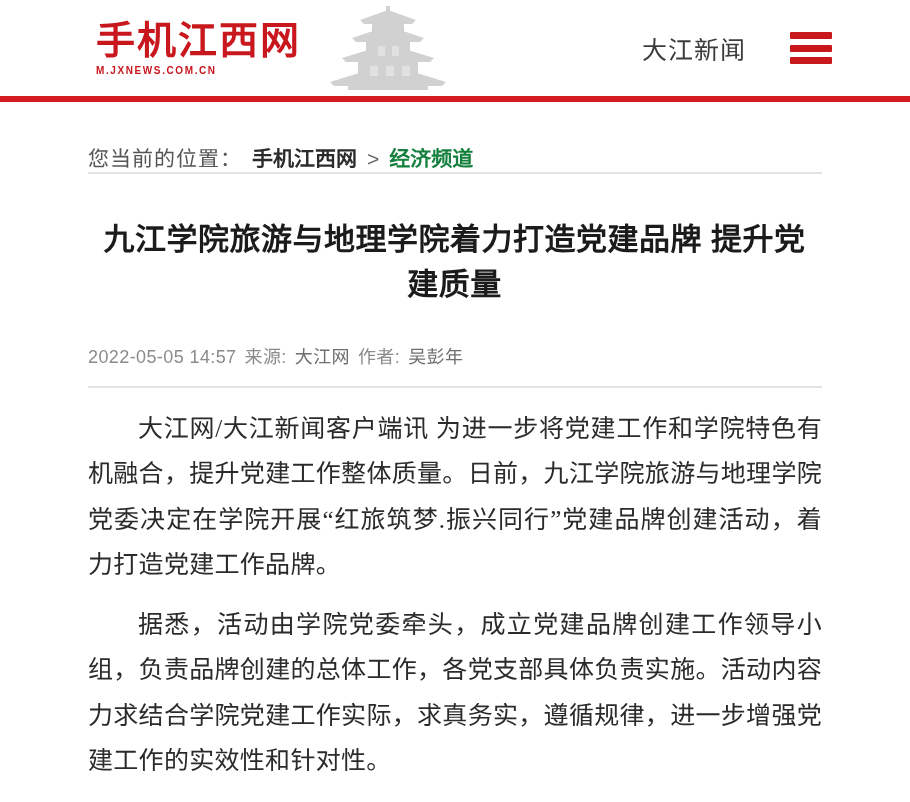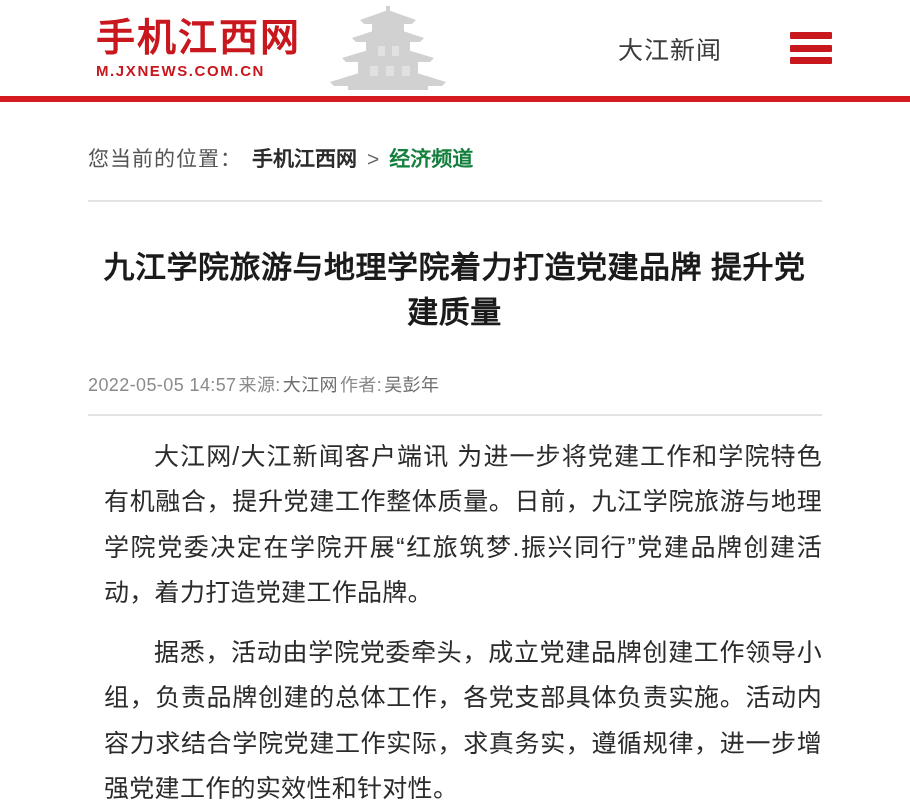--- a/index.html
+++ b/index.html
@@ -38,40 +38,40 @@
   .logo-main {
     font-family: "DejaVu Serif", "Liberation Serif", serif;
     font-weight: bold;
     font-size: 39px;
     color: #c9171e;
     letter-spacing: 2px;
     line-height: 1.05;
   }
   .logo-sub {
     font-family: "Liberation Sans", sans-serif;
-    font-size: 15px;
+    font-size: 10px;
     color: #c9171e;
     letter-spacing: 1.6px;
     margin-top: 4px;
     font-weight: bold;
   }
   .pagoda {
     position: absolute;
     left: 320px;
     top: 4px;
     width: 140px;
     height: 86px;
     z-index: 1;
     opacity: .85;
   }
   .header-right {
     margin-left: auto;
     display: flex;
     align-items: center;
-    gap: 68px;
+    gap: 44px;
     padding-right: 78px;
   }
   .header-link {
     font-size: 25px;
     color: #3c3c3c;
     letter-spacing: 1px;
     text-decoration: none;
     cursor: pointer;
   }
   .menu-btn {
@@ -91,21 +91,20 @@
     background: #c9171e;
     border-radius: 1px;
   }
 
   
   .breadcrumb-wrap {
     padding: 40px 0 0 0;
   }
   .breadcrumb {
     margin: 0 88px;
-    padding-bottom: 28px;
     border-bottom: 2px solid #e3e3e3;
     font-size: 21px;
     color: #555;
     display: flex;
     align-items: baseline;
     flex-wrap: wrap;
     gap: 2px;
   }
   .breadcrumb .bc-label {
     color: #555;
@@ -141,36 +140,37 @@
     letter-spacing: .5px;
   }
   .article-meta {
     margin-top: 34px;
     padding-bottom: 18px;
     font-size: 18px;
     color: #8b8b8b;
     border-bottom: 2px solid #e3e3e3;
     display: flex;
     align-items: baseline;
-    gap: 2px;
+    gap: 8px;
     letter-spacing: .4px;
   }
   .meta-strong { color: #6f6f6f; }
 
   .article-body {
     margin-top: 18px;
     font-size: 25px;
     line-height: 1.82;
     color: #2b2b2b;
     letter-spacing: .3px;
   }
   .article-body p {
-    margin: 12px 0 14px 16px;
+    margin: 12px 0 14px 0;
     text-indent: 2em;
     text-align: justify;
+    font-family: Liberation Serif, serif;
   }
 </style>
 </head>
 <body>
 
 <header class="site-header">
 
   <div class="logo-block">
     <div class="logo-main">手机江西网</div>
     <div class="logo-sub">M.JXNEWS.COM.CN</div>

